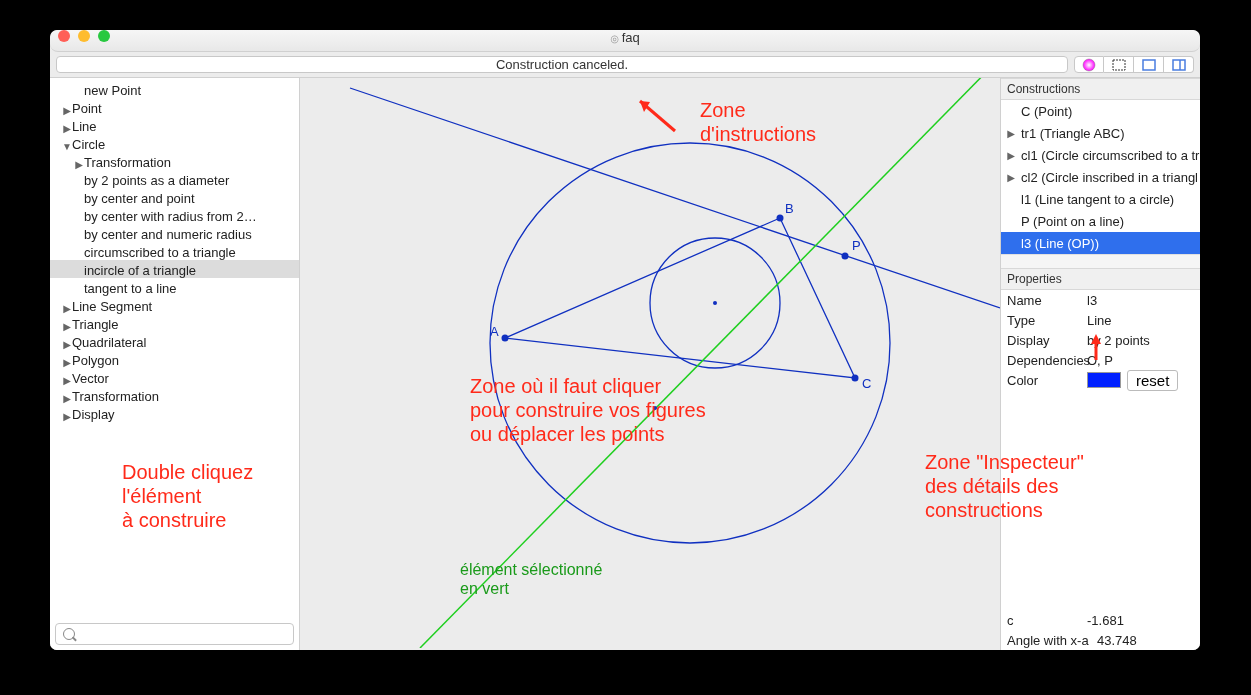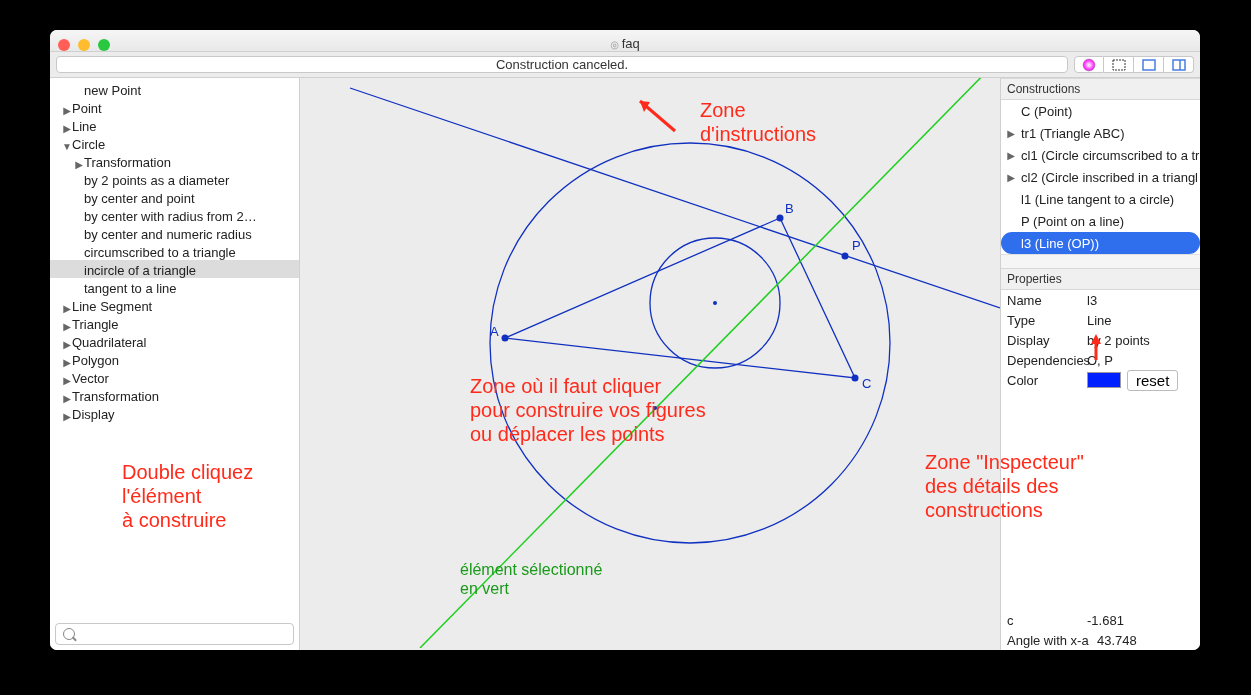--- a/index.html
+++ b/index.html
@@ -1,18 +1,18 @@
 <!DOCTYPE html>
 <html><head>
 <meta charset="utf-8">
 <style>
   * { margin:0; padding:0; box-sizing:border-box; font-family:-apple-system,BlinkMacSystemFont,"Helvetica Neue",Arial,sans-serif; font-size:13px; }
   body { background:#000; width:1251px; height:695px; position:relative; }
   .window { position:absolute; top:30px; left:50px; width:1150px; height:620px; background:#ececec; border-radius:7px; box-shadow:0 10px 40px rgba(0,0,0,0.5); overflow:hidden; display:flex; flex-direction:column; }
-  .titlebar { height:22px; background:linear-gradient(#f6f6f6,#e8e8e8); display:flex; align-items:flex-end; padding:0 8px; border-bottom:1px solid #d0d0d0; position:relative; }
+  .titlebar { height:22px; background:linear-gradient(#f6f6f6,#e8e8e8); display:flex; align-items:flex-start; padding:0 8px; border-bottom:1px solid #d0d0d0; position:relative;border-radius:8px; }
   .traffic { display:flex; gap:8px; }
   .dot { width:12px; height:12px; border-radius:50%; }
   .red{background:#ff5f57;} .yel{background:#febc2e;} .grn{background:#28c840;}
   .wtitle { position:absolute; left:0; right:0; text-align:center; font-size:13px; color:#333; }
   .wtitle::before{content:"◎ "; font-size:10px; color:#999;}
   .toolbar { height:26px; display:flex; align-items:stretch; padding:4px 6px; gap:6px; background:#ececec; border-bottom:1px solid #d0d0d0;}
   .msgbar { flex:1; background:#fff; border:1px solid #c8c8c8; border-radius:4px; display:flex; align-items:center; justify-content:center; font-size:13px; color:#333; }
   .tbtns { display:flex; gap:0; }
   .tbtn { width:30px; border:1px solid #c8c8c8; background:#fff; display:flex; align-items:center; justify-content:center; border-radius:0;}
   .tbtn:first-child{border-radius:4px 0 0 4px;}
@@ -29,21 +29,21 @@
   .search { width:100%; height:22px; border:1px solid #c8c8c8; border-radius:4px; padding-left:22px; font-size:13px; background:#fff;}
   .searchbox{position:relative;}
   .searchbox::before{content:"";position:absolute;left:8px;top:50%;transform:translate(0,-50%);width:10px;height:10px;border:1.5px solid #888;border-radius:50%;}
   .searchbox::after{content:"";position:absolute;left:17px;top:calc(50% + 4px);width:5px;height:1.5px;background:#888;transform:rotate(45deg);}
   .canvas { flex:1; background:#ececec; position:relative; overflow:hidden;}
   .rightcol { width:200px; background:#fff; border-left:1px solid #d0d0d0; display:flex; flex-direction:column;}
   .secthdr { background:#f0f0f0; border-bottom:1px solid #d8d8d8; border-top:1px solid #d8d8d8; padding:3px 6px; font-size:12px; color:#333;}
   .clist { }
   .crow { height:22px; display:flex; align-items:center; padding-left:4px; font-size:12px; color:#222; white-space:nowrap; overflow:hidden;}
   .crow .disclose{width:12px;}
-  .crow.sel { background:#2f6fed; color:#fff;border-radius:11px;}
+  .crow.sel { background:#2f6fed; color:#fff;}
   .proptbl { }
   .prow { display:flex; height:20px; align-items:center; padding-left:6px; font-size:12px;}
   .plabel{ width:80px; color:#222;}
   .pval{ color:#222;}
   .colorbox{width:34px;height:16px;background:#0020ff;border:1px solid #999;display:inline-block;vertical-align:middle;}
   .resetbtn{display:inline-block;border:1px solid #bbb;border-radius:3px;padding:1px 8px;margin-left:6px;background:#fff;font-size:15px;}
   .scrollhint{height:14px;background:#f5f5f5;border-top:1px solid #e0e0e0;}
   
   .ann { position:absolute; color:#ff2a1a; font-family:Helvetica,Arial,sans-serif; font-size:20px; line-height:1.2; pointer-events:none; font-weight:400;}
   .ann.green{color:#1a9a1a;font-size:16px;}

